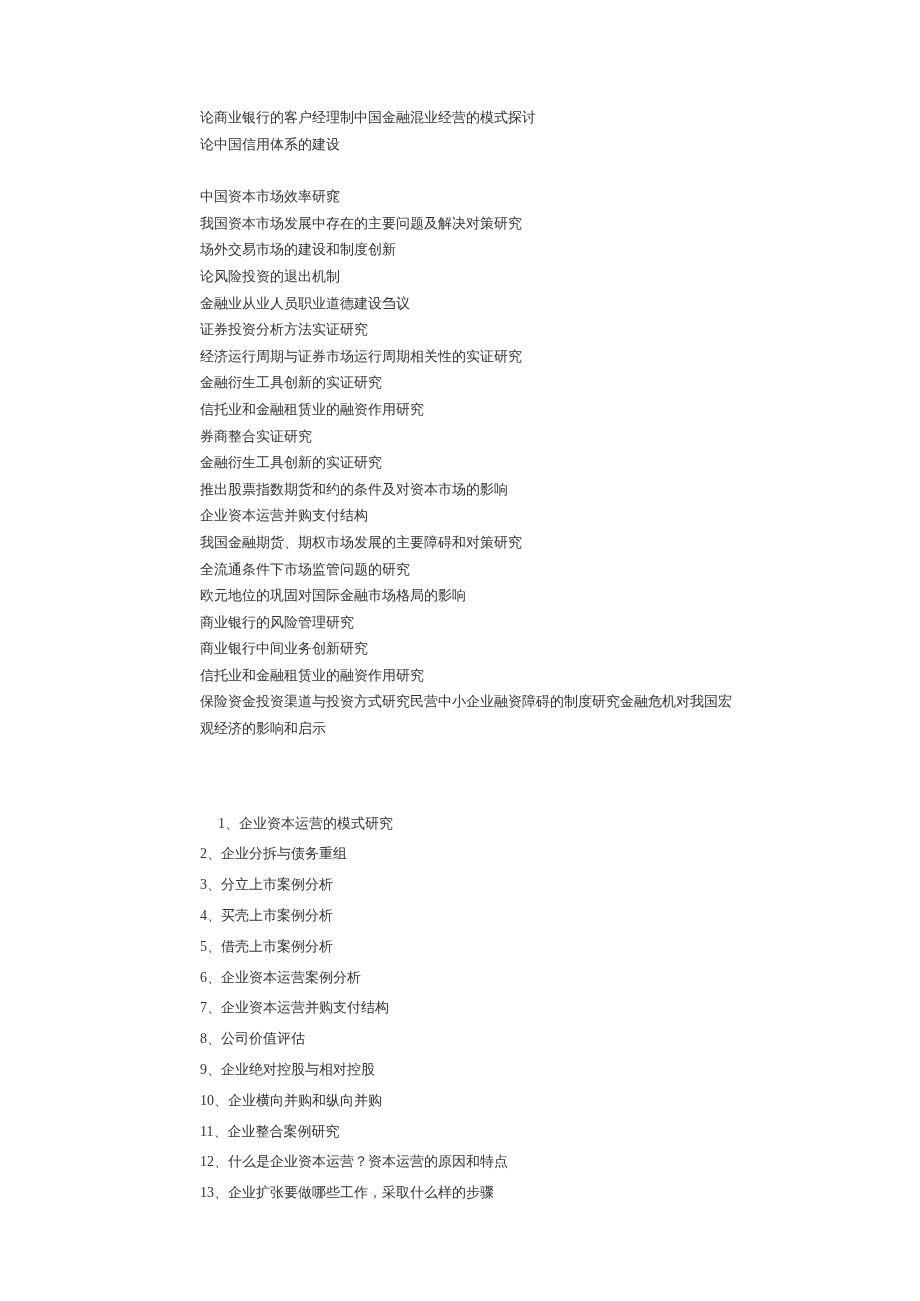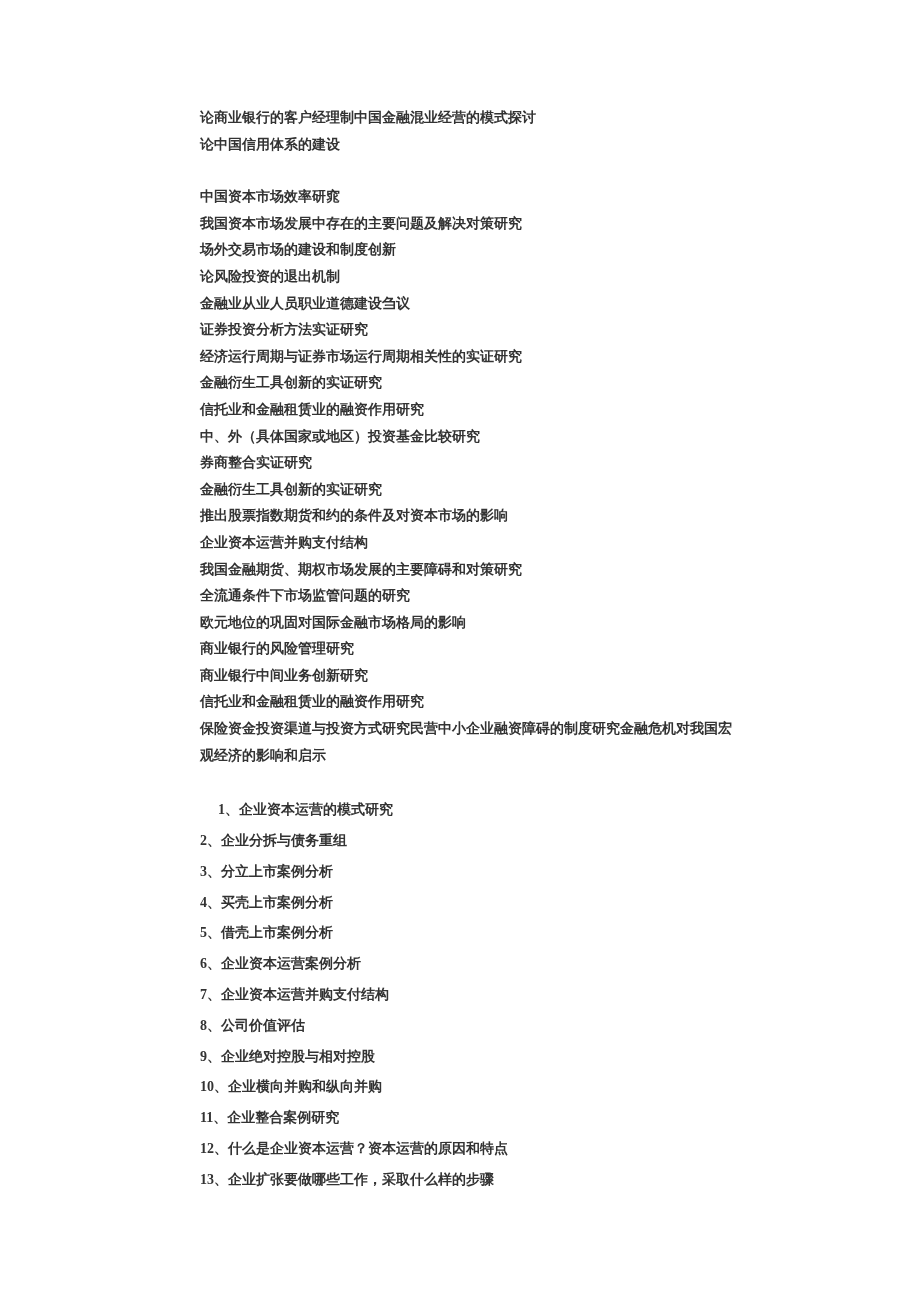--- a/index.html
+++ b/index.html
@@ -8,26 +8,26 @@
       background: #ffffff;
       font-family: "SimSun", "宋体", serif;
       font-size: 14px;
       color: #333333;
       line-height: 1.9;
       width: 920px;
     }
     .page {
       padding: 105px 180px 80px 200px;
       box-sizing: border-box;
-      font-weight: bold;
     }
     .block { margin: 0; }
     .spacer { height: 26px; }
     .numbered {
       padding-left: 0;
+      margin-top: 40px;
     }
     .numbered-first {
       padding-left: 18px;
     }
     .numbered .item {
       line-height: 2.2;
     }
   </style>
 </head>
 <body>
@@ -44,21 +44,20 @@
   <div class="block">
     <div>中国资本市场效率研窕</div>
     <div>我国资本市场发展中存在的主要问题及解决对策研究</div>
     <div>场外交易市场的建设和制度创新</div>
     <div>论风险投资的退出机制</div>
     <div>金融业从业人员职业道德建设刍议</div>
     <div>证券投资分析方法实证研究</div>
     <div>经济运行周期与证券市场运行周期相关性的实证研究</div>
     <div>金融衍生工具创新的实证研究</div>
     <div>信托业和金融租赁业的融资作用研究</div>
-    <div>中、外（具体国家或地区）投资基金比较研究</div>
     <div>券商整合实证研究</div>
     <div>金融衍生工具创新的实证研究</div>
     <div>推出股票指数期货和约的条件及对资本市场的影响</div>
     <div>企业资本运营并购支付结构</div>
     <div>我国金融期货、期权市场发展的主要障碍和对策研究</div>
     <div>全流通条件下市场监管问题的研究</div>
     <div>欧元地位的巩固对国际金融市场格局的影响</div>
     <div>商业银行的风险管理研究</div>
     <div>商业银行中间业务创新研究</div>
     <div>信托业和金融租赁业的融资作用研究</div>

